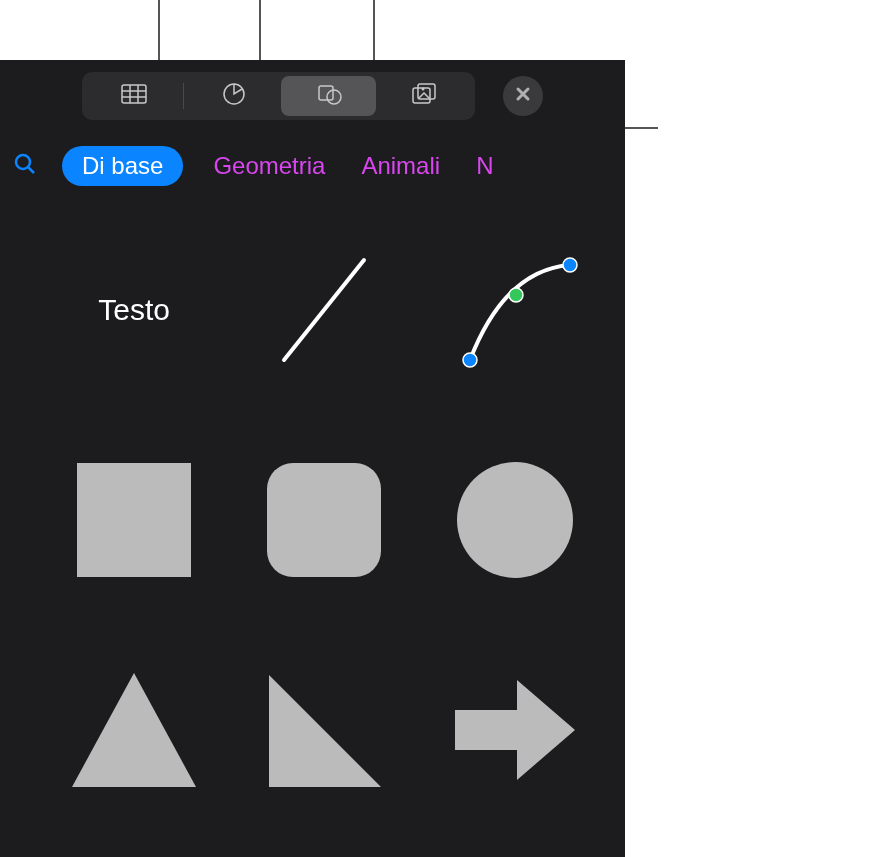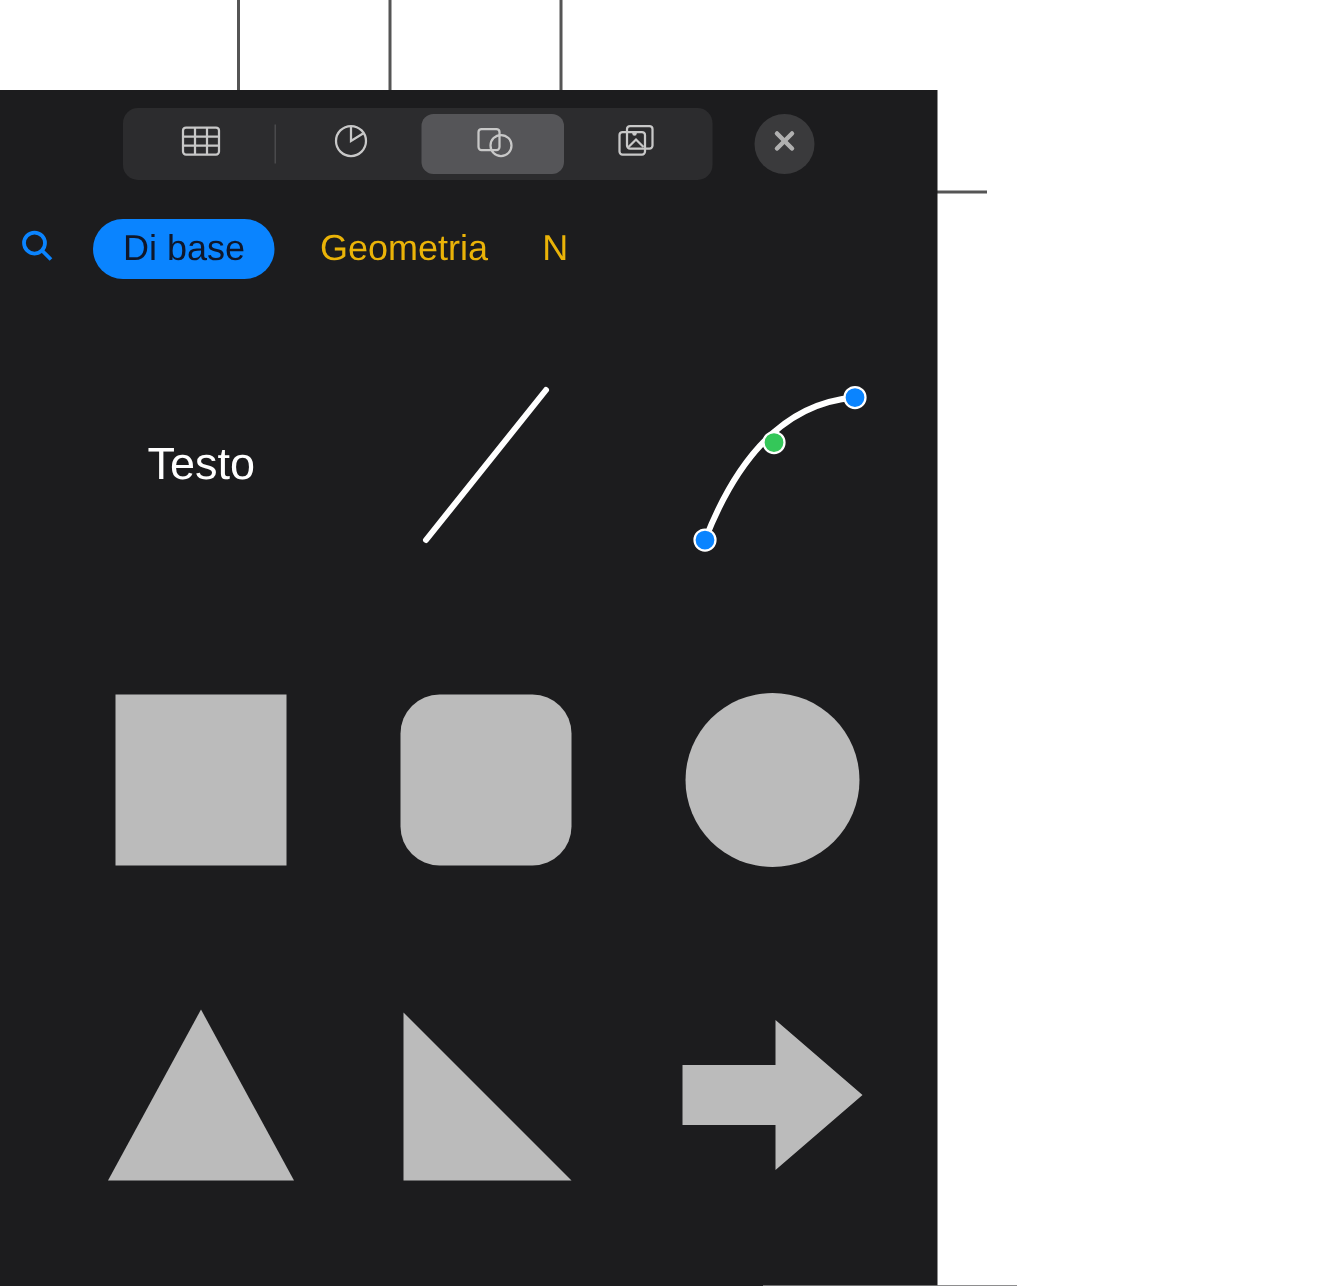--- a/index.html
+++ b/index.html
@@ -108,26 +108,26 @@
       fill: none;
       stroke-width: 2.5;
     }
     .cat-pill, .cat-link {
       font-size: 24px;
       font-weight: 500;
       cursor: pointer;
     }
     .cat-pill {
       background: #0a84ff;
-      color: #0f172a;
+      color: #ffffff;
       padding: 6px 20px;
       border-radius: 22px;
     }
     .cat-link {
-      color: #eab308;
+      color: #d946ef;
       padding: 6px 6px;
     }
 
     .shapes-grid {
       display: grid;
       grid-template-columns: repeat(3, 1fr);
       padding: 30px 30px;
       gap: 50px 30px;
       margin-left: 24px;
     }
@@ -213,20 +213,21 @@
     <span class="search-icon">
       <span>
         <svg viewBox="0 0 26 26">
             <circle cx="11" cy="11" r="7"></circle>
             <line x1="16.5" y1="16.5" x2="22" y2="22"></line>
           </svg>
       </span>
     </span>
     <span class="cat-pill">Di base</span>
     <span class="cat-link">Geometria</span>
+    <span class="cat-link">Animali</span>
     <span class="cat-link">N</span>
   </div>
 
   <div class="shapes-grid">
 
     <div class="shape-cell">
       <span class="shape-text-label">Testo</span>
     </div>
 
     <div class="shape-cell">

